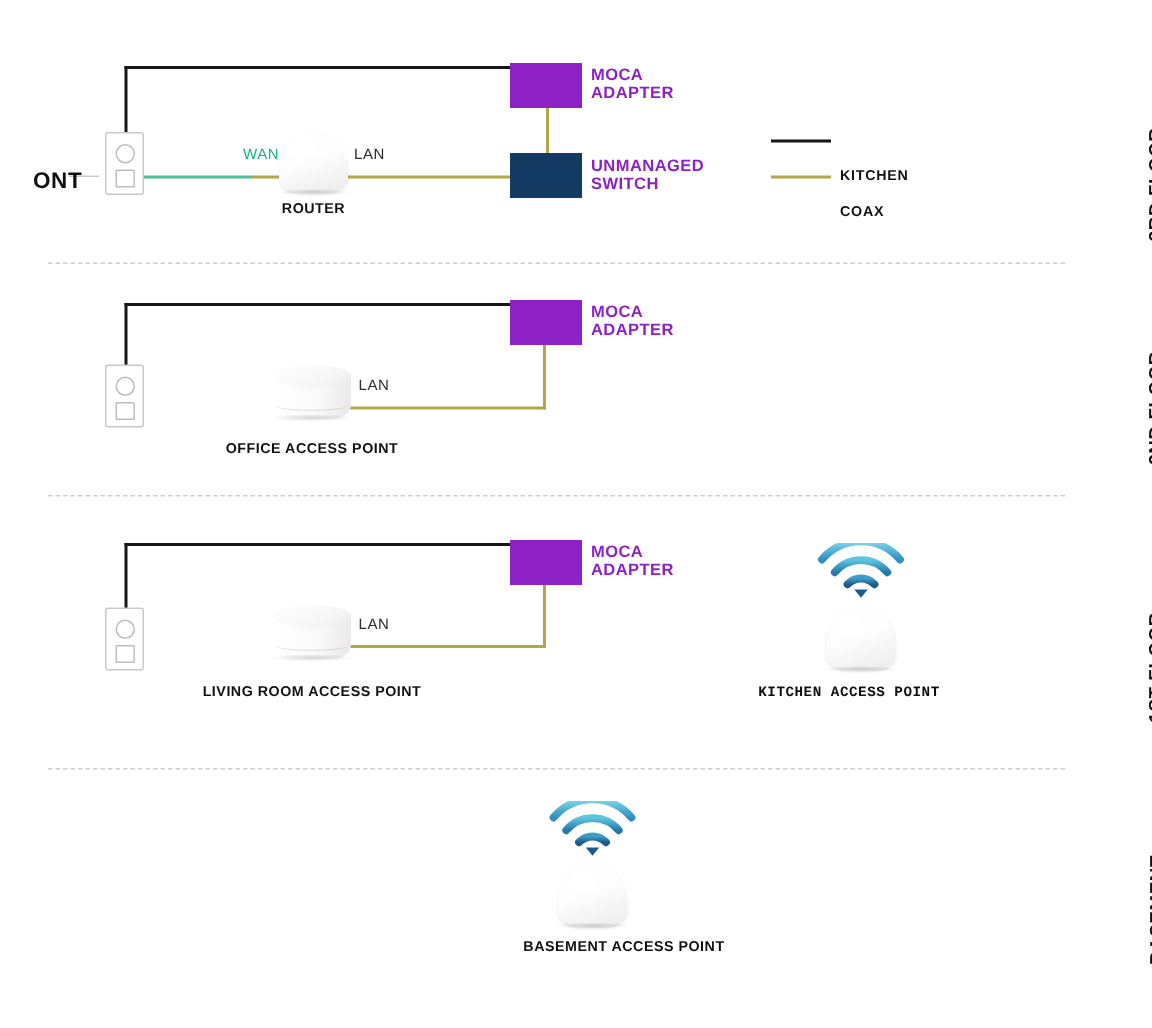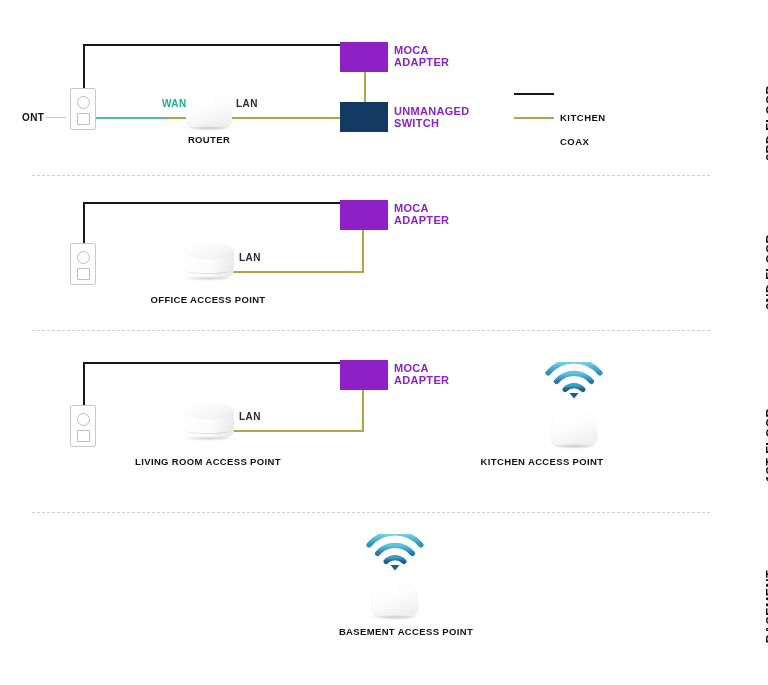--- a/index.html
+++ b/index.html
@@ -91,21 +91,21 @@
     width: 13px;
     height: 12px;
     border: 1.4px solid #bdbdbd;
     border-radius: 1px;
     box-sizing: border-box;
     background: #fff;
   }
 
   .ont-label {
     position: absolute;
-    font-size: 10px;
+    font-size: 15px;
     font-weight: bold;
     color: #111;
     letter-spacing: 0.4px;
   }
   .ont-leader {
     position: absolute;
     height: 1.3px;
     background: #c9c9c9;
   }
 
@@ -140,21 +140,21 @@
     letter-spacing: 0.35px;
     color: #111111;
     text-align: center;
     white-space: nowrap;
     transform: translateX(-50%);
   }
 
   .port-label {
     position: absolute;
     font-size: 10px;
-    font-weight: bold;
+    font-weight: normal;
     letter-spacing: 0.4px;
     color: #2b2b2b;
   }
   .port-label.wan { color: #16b286; }
 
   
   .nest-dome {
     position: absolute;
     width: 46px;
     height: 42px;
@@ -353,25 +353,25 @@
         <stop offset="100%" stop-color="#1b5c8c"></stop>
       </linearGradient>
     </defs>
     <path d="M3,11 A34,34 0 0 1 55,11" fill="none" stroke="url(#wg1)" stroke-width="5.2" stroke-linecap="round"></path>
     <path d="M11.5,19.5 A23,23 0 0 1 46.5,19.5" fill="none" stroke="url(#wg2)" stroke-width="5.2" stroke-linecap="round"></path>
     <path d="M20,27.5 A12.5,12.5 0 0 1 38,27.5" fill="none" stroke="url(#wg3)" stroke-width="5.2" stroke-linecap="round"></path>
     <path d="M24.5,31 L33.5,31 L29,36.5 Z" fill="#1b5c8c"></path>
   </svg>
   <div class="nest-dome" style="left:551px; top:405px;"></div>
   <div class="nest-shadow" style="left:549px; top:444px; width:50px;"></div>
-  <div class="dev-caption" style="left:542px; top:456px;">KITCHEN ACCESS POINT</div>
+  <div class="dev-caption" style="left:566px; top:456px;font-family:Liberation Mono, monospace;">KITCHEN ACCESS POINT</div>
 
   <svg class="wifi-icon" style="left:366px; top:534px;" width="58" height="38" viewBox="0 0 58 38">
     <path d="M3,11 A34,34 0 0 1 55,11" fill="none" stroke="url(#wg1)" stroke-width="5.2" stroke-linecap="round"></path>
     <path d="M11.5,19.5 A23,23 0 0 1 46.5,19.5" fill="none" stroke="url(#wg2)" stroke-width="5.2" stroke-linecap="round"></path>
     <path d="M20,27.5 A12.5,12.5 0 0 1 38,27.5" fill="none" stroke="url(#wg3)" stroke-width="5.2" stroke-linecap="round"></path>
     <path d="M24.5,31 L33.5,31 L29,36.5 Z" fill="#1b5c8c"></path>
   </svg>
   <div class="nest-dome" style="left:372px; top:576px;"></div>
   <div class="nest-shadow" style="left:370px; top:615px; width:50px;"></div>
-  <div class="dev-caption" style="left:406px; top:626px;">BASEMENT ACCESS POINT</div>
+  <div class="dev-caption" style="left:416px; top:626px;">BASEMENT ACCESS POINT</div>
 
 </div>
 
 </body></html>

